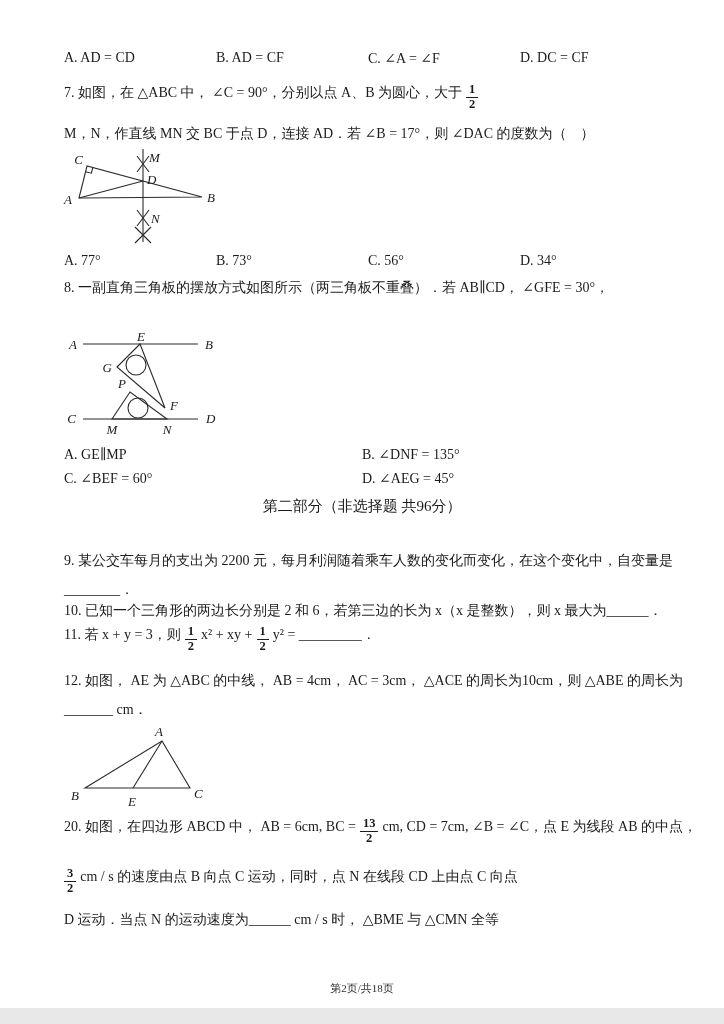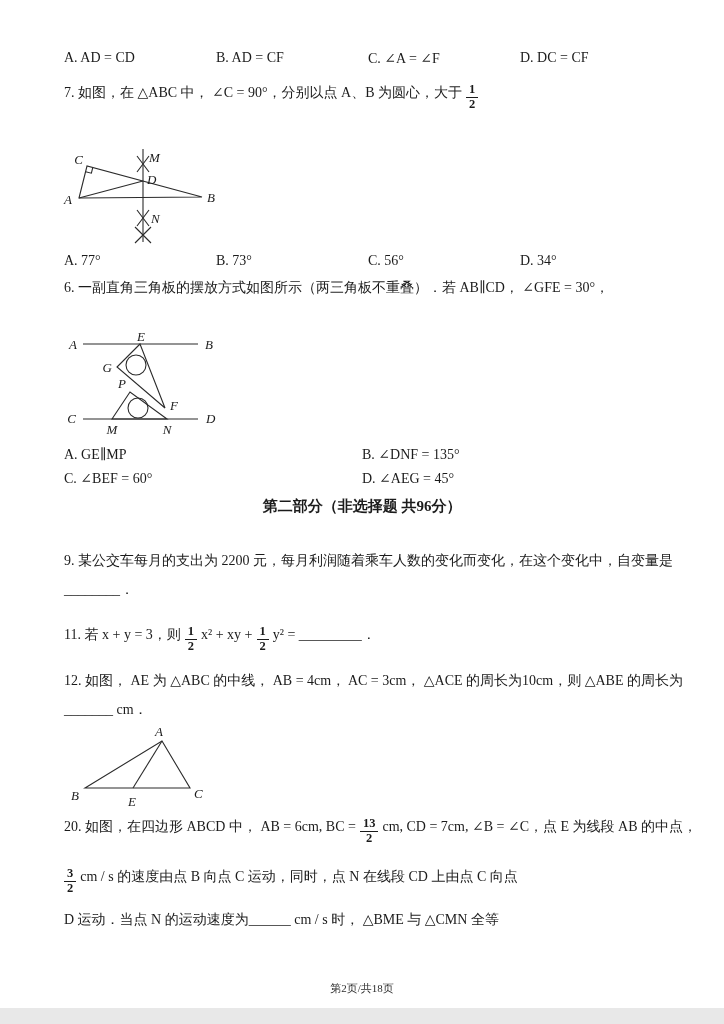--- a/index.html
+++ b/index.html
@@ -3,21 +3,21 @@
 <meta charset="utf-8">
 <style>
   html,body{margin:0;padding:0;background:#e8e8e8;}
   #page{
     position:relative;width:724px;height:1008px;margin:0 auto;background:#ffffff;
     font-family:"Liberation Serif","DejaVu Serif",serif;color:#1b1b1b;overflow:hidden;
   }
   .line{position:absolute;font-size:14px;white-space:nowrap;line-height:20px;}
   .mathline{display:flex;align-items:flex-start;gap:4px;}
   .opt{position:absolute;font-size:14px;white-space:nowrap;}
-  .bold{font-weight:bold;}
+  .bold{font-weight:normal;}
   .center{left:0;width:724px;text-align:center;}
   .frac{display:inline-flex;flex-direction:column;align-items:center;line-height:1.1;font-size:12.5px;font-weight:bold;}
   .frac .fnum{border-bottom:1px solid #1b1b1b;padding:0 3px;}
   .frac .fden{padding:0 3px;}
   .fig{position:absolute;}
   .fig .stroke{stroke:#2b2b2b;fill:none;stroke-width:1.1;}
   .fig text{font-family:"Liberation Serif","DejaVu Serif",serif;font-style:italic;font-size:13px;fill:#1b1b1b;}
   .footer{position:absolute;font-size:11px;color:#2e2e2e;}
 </style>
 </head>
@@ -30,20 +30,21 @@
   <span class="opt" style="left:368px;top:50px">C. ∠A = ∠F</span>
   <span class="opt" style="left:520px;top:50px">D. DC = CF</span>
 
   <div class="line mathline" style="left:64px;top:83px;height:34px">
     <span>7. 如图，在 △ABC 中， ∠C = 90°，分别以点 A、B 为圆心，大于</span>
     <span class="frac">
       <span class="fnum">1</span>
       <span class="fden">2</span>
     </span>
   </div>
+  <div class="line" style="left:64px;top:124px">M，N，作直线 MN 交 BC 于点 D，连接 AD．若 ∠B = 17°，则 ∠DAC 的度数为（　）</div>
 
   <svg class="fig" style="left:50px;top:146px" width="190" height="102" viewBox="0 0 190 102">
     <polygon class="stroke" points="29,52 152,51 37,20"></polygon>
     <line class="stroke" x1="29" y1="52" x2="93" y2="35"></line>
     <line class="stroke" x1="93" y1="3" x2="93" y2="96"></line>
     <path class="stroke" d="M42.8,21.4 L41.4,27.2 L35.6,25.8"></path>
     <path class="stroke" d="M87,10 L99,26 M99,10 L87,26"></path>
     <path class="stroke" d="M87,64 L99,80 M99,64 L87,80"></path>
     <path class="stroke" d="M85,81 L101,97 M101,81 L85,97"></path>
     <text x="22" y="58" text-anchor="end">A</text>
@@ -52,21 +53,21 @@
     <text x="97" y="38">D</text>
     <text x="99" y="16">M</text>
     <text x="101" y="77">N</text>
   </svg>
 
   <span class="opt" style="left:64px;top:253px">A. 77°</span>
   <span class="opt" style="left:216px;top:253px">B. 73°</span>
   <span class="opt" style="left:368px;top:253px">C. 56°</span>
   <span class="opt" style="left:520px;top:253px">D. 34°</span>
 
-  <div class="line" style="left:64px;top:278px">6. 一副直角三角板的摆放方式如图所示（两三角板不重叠）．若 AB∥CD， ∠GFE = 30°，</div>
+  <div class="line" style="left:64px;top:278px">8. 一副直角三角板的摆放方式如图所示（两三角板不重叠）．若 AB∥CD， ∠GFE = 30°，</div>
 
   <svg class="fig" style="left:55px;top:330px" width="170" height="108" viewBox="0 0 170 108">
     <line class="stroke" x1="28" y1="14" x2="143" y2="14"></line>
     <line class="stroke" x1="28" y1="89" x2="143" y2="89"></line>
     <polygon class="stroke" points="85,14 62,37 110,78"></polygon>
     <polygon class="stroke" points="57,89 75,62 112,89"></polygon>
     <circle class="stroke" cx="81" cy="35" r="10"></circle>
     <circle class="stroke" cx="83" cy="78" r="10"></circle>
     <text x="22" y="19" text-anchor="end">A</text>
     <text x="150" y="19">B</text>
@@ -83,20 +84,21 @@
   <span class="opt" style="left:64px;top:446px">A. GE∥MP</span>
   <span class="opt" style="left:362px;top:446px">B. ∠DNF = 135°</span>
   <span class="opt" style="left:64px;top:470px">C. ∠BEF = 60°</span>
   <span class="opt" style="left:362px;top:470px">D. ∠AEG = 45°</span>
 
   <div class="line bold center" style="top:496px;font-size:15px">第二部分（非选择题 共96分）</div>
 
   <div class="line" style="left:64px;top:551px">9. 某公交车每月的支出为 2200 元，每月利润随着乘车人数的变化而变化，在这个变化中，自变量是</div>
   <div class="line" style="left:64px;top:580px">________．</div>
 
+  <div class="line" style="left:64px;top:601px">10. 已知一个三角形的两边长分别是 2 和 6，若第三边的长为 x（x 是整数），则 x 最大为______．</div>
 
   <div class="line mathline" style="left:64px;top:625px;height:34px">
     <span>11. 若 x + y = 3，则</span>
     <span class="frac">
       <span class="fnum">1</span>
       <span class="fden">2</span>
     </span>
     <span>x² + xy +</span>
     <span class="frac">
       <span class="fnum">1</span>

